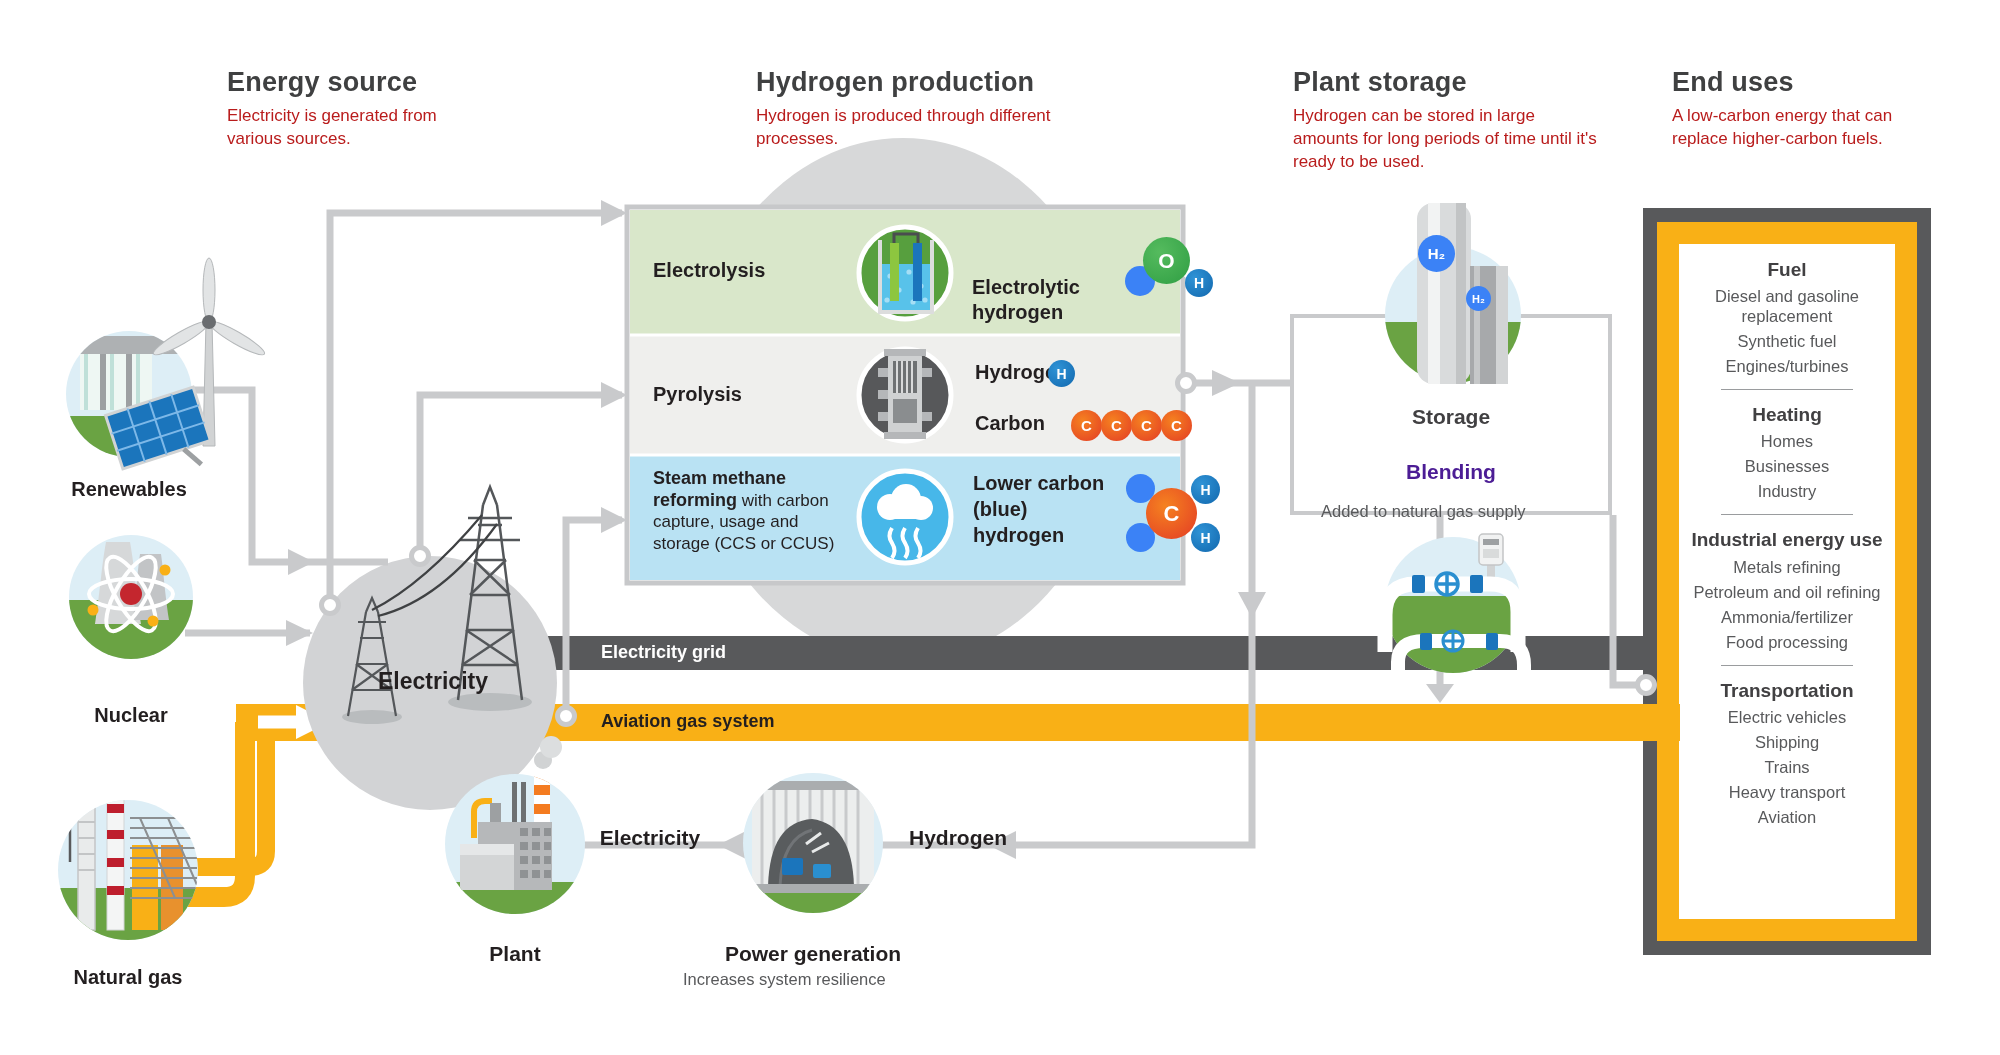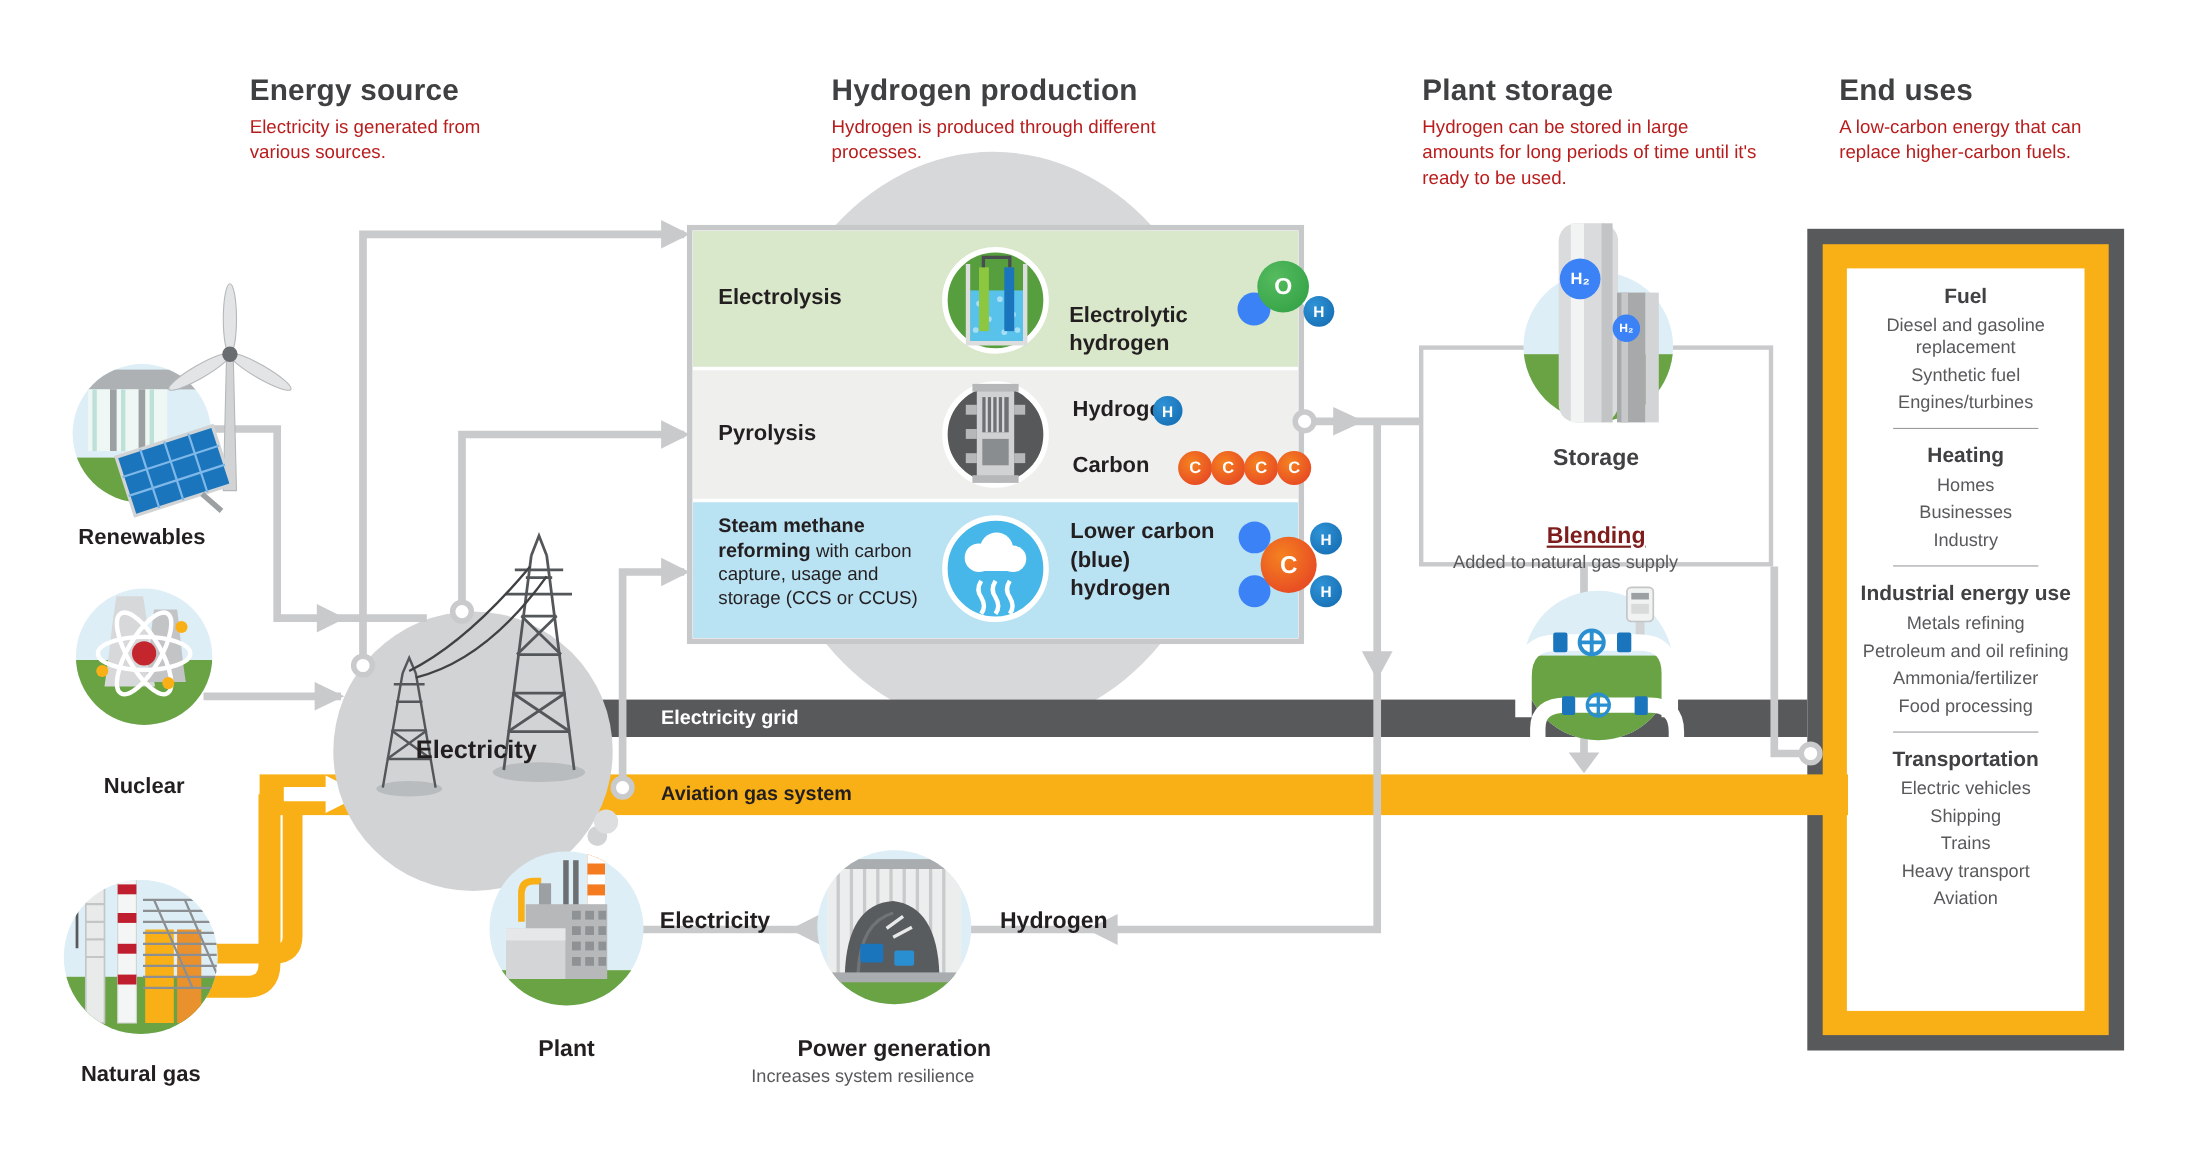--- a/index.html
+++ b/index.html
@@ -402,21 +402,21 @@
 <div class="badge red" style="left:1146px;top:488px;width:51px;height:51px;font-size:22px;">C</div>
 <div class="badge blue" style="left:1191px;top:475px;width:29px;height:29px;font-size:14px;">H</div>
 <div class="badge blue" style="left:1191px;top:523px;width:29px;height:29px;font-size:14px;">H</div>
 
 <div class="abs bandlbl" style="left:601px;top:642px;color:#ffffff;">Electricity grid</div>
 <div class="abs bandlbl" style="left:601px;top:711px;color:#231f20;">Aviation gas system</div>
 
 <div class="badge flat" style="left:1418px;top:235px;width:37px;height:37px;font-size:15px;">H₂</div>
 <div class="badge flat" style="left:1466px;top:286px;width:25px;height:25px;font-size:11px;">H₂</div>
 <div class="abs ctr" style="left:1451px;top:385px;font-size:21px;font-weight:bold;color:#414042;">Storage</div>
-<div class="abs ctr" style="left:1451px;top:456px;font-size:21px;font-weight:bold;color:#7f1d1d;text-decoration:underline;">Blending</div>
+<div class="abs ctr" style="left:1451px;top:440px;font-size:21px;font-weight:bold;color:#4c1d95;">Blending</div>
 <div class="abs ctr subnote" style="left:1451px;top:482px;width:260px;">Added to natural gas supply</div>
 
 <div class="abs ctr flowlbl" style="left:650px;top:806px;">Electricity</div>
 <div class="abs ctr flowlbl" style="left:958px;top:806px;">Hydrogen</div>
 <div class="abs ctr flowlbl" style="left:515px;top:922px;">Plant</div>
 <div class="abs ctr flowlbl" style="left:813px;top:922px;">Power generation</div>
 <div class="abs ctr subnote" style="left:813px;top:950px;width:260px;">Increases system resilience</div>
 
 <div class="eu">
   <div class="eu-head">Fuel</div>

